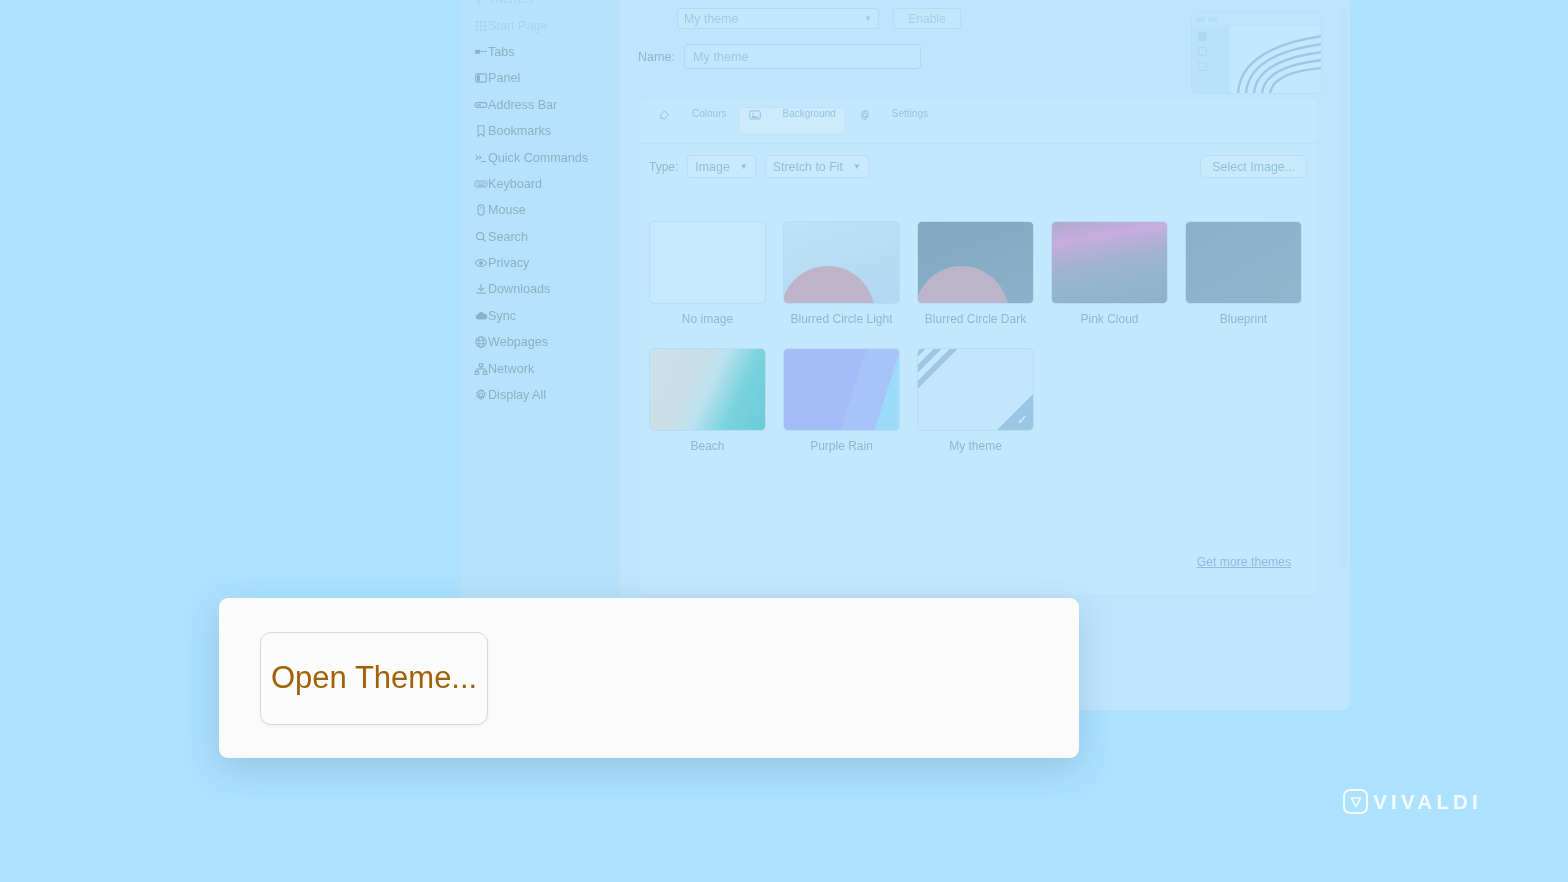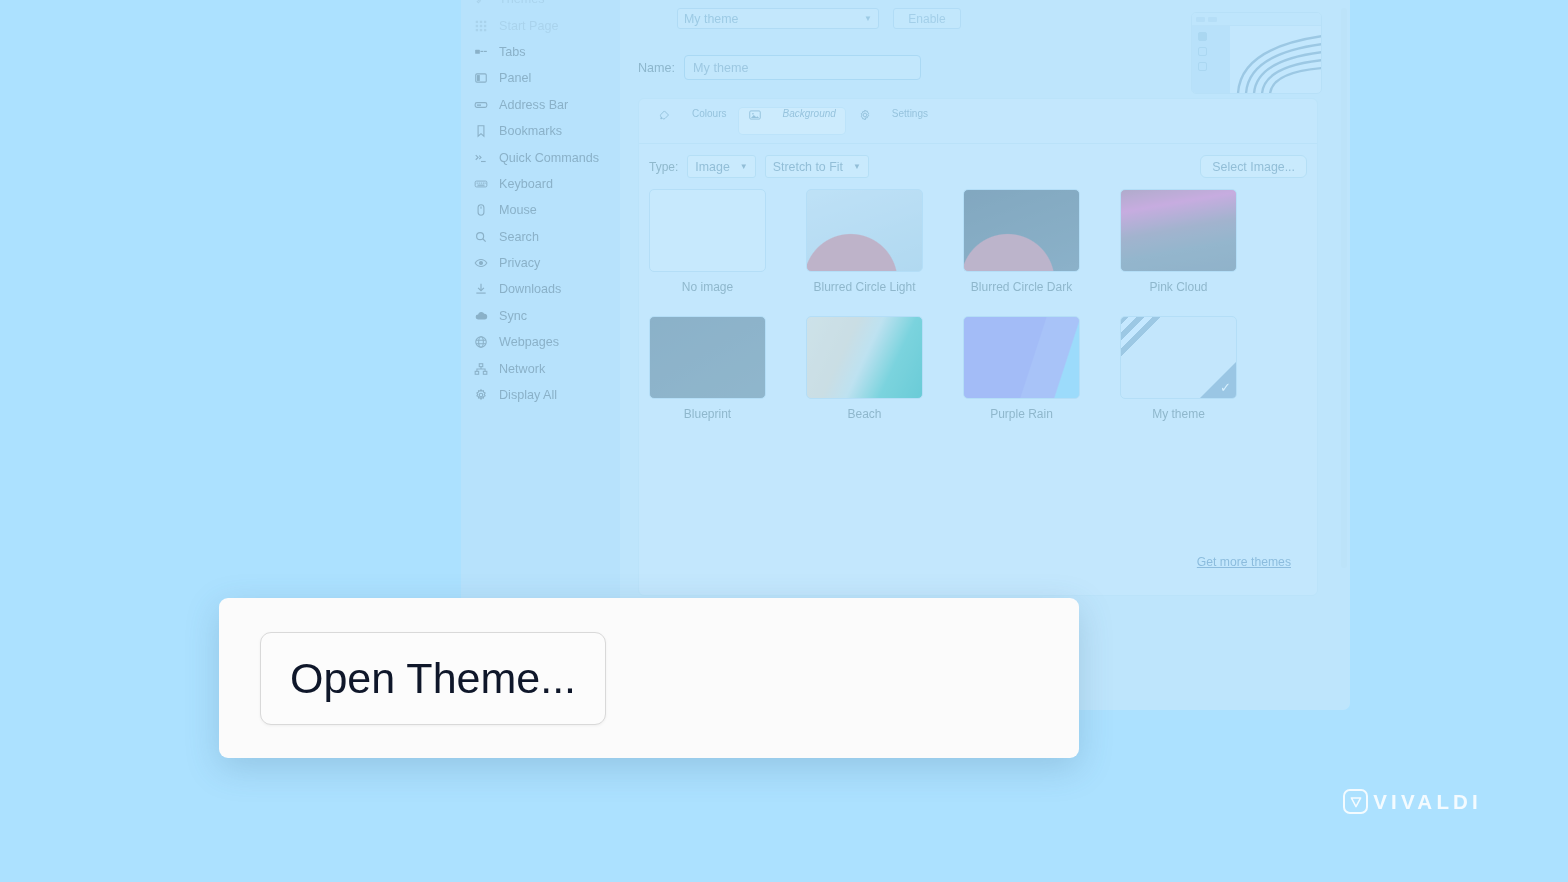--- a/index.html
+++ b/index.html
@@ -23,21 +23,20 @@
 
   
   #sidebar {
     position: absolute; left: 0; top: 0;
     width: 159px; height: 100%;
     background: #c2e4fb;
   }
   .nav-item {
     display: flex; align-items: center;
     height: 26.4px; padding-left: 12px;
-    gap: 11px;
     color: #6c8697;
     font-size: 12.6px;
   }
   .nav-item.dim { opacity: .30; }
   .nav-ico {
     width: 15px; height: 15px;
     display: flex; align-items: center; justify-content: center;
     flex: 0 0 15px;
     color: #6c8697;
   }
@@ -67,21 +66,21 @@
     position: absolute; left: 273px; top: 22px;
     width: 68px; height: 21px;
     border: 1px solid #b7d9ee; border-radius: 3px;
     background: rgba(255,255,255,.18);
     display: flex; align-items: center; justify-content: center;
     font-size: 12px; color: #9cc0d6;
   }
 
   .name-row {
     position: absolute; left: 18px; top: 58px;
-    display: flex; align-items: center; gap: 9px; margin-top: 11px;
+    display: flex; align-items: center; gap: 9px;
   }
   .name-label { font-size: 12.6px; color: #71909f; }
   .name-input {
     width: 237px; height: 25px;
     border: 1px solid #a9d2ea; border-radius: 4px;
     background: rgba(255,255,255,.18);
     display: flex; align-items: center; padding: 0 8px;
     font-size: 12.6px; color: #8fb2c7;
   }
 
@@ -117,21 +116,21 @@
     border-radius: 6px;
   }
 
   .tabs { display: flex; align-items: center; gap: 4px; padding: 9px 10px 0 10px; }
   .tab {
     display: flex; align-items: flex-start; gap: 20px;
     height: 26px; padding: 0 9px;
     border-radius: 4px;
     font-size: 10px; color: #82a8bf;
   }
-  .tab.active { background: rgba(255,255,255,.45); box-shadow: 0 0 0 1px #cbe6f6; font-style: italic; }
+  .tab.active { background: rgba(255,255,255,.45); box-shadow: 0 0 0 1px #cbe6f6; }
   .tab svg { width: 14px; height: 14px; display: block; }
 
   .tabs-sep { height: 1px; background: #c7e3f5; margin: 9px 0 0 0; }
 
   .toolbar {
     display: flex; align-items: center; gap: 9px;
     padding: 0 10px; height: 45px; position: relative;
   }
   .tb-label { font-size: 12px; color: #76949f; }
   .combo {
@@ -147,22 +146,23 @@
     height: 23px; padding: 0 11px;
     display: flex; align-items: center;
     border: 1px solid #bedeef; border-radius: 6px;
     background: rgba(255,255,255,.30);
     font-size: 12.4px; color: #7b9fb3;
   }
 
   
   .grid {
     display: flex; flex-wrap: wrap;
-    padding: 0 10px; gap: 22px 40px;
+    padding: 0 10px; gap: 22px 17px;
     align-content: flex-start;
+    margin-top: 32px;
   }
   .thumb { width: 117px; }
   .thumb-box {
     width: 117px; height: 83px;
     border-radius: 5px; overflow: hidden;
     position: relative;
     border: 1px solid #bcdcf0;
     background: #d7edfb;
   }
   .thumb-box.plain { background: rgba(255,255,255,.18); }
@@ -205,22 +205,22 @@
     display: flex; align-items: center;
     gap: 22px;
     padding-left: 41px;
   }
   .big-btn {
     height: 93px;
     border: 1.6px solid #d9d9d9;
     border-radius: 11px;
     background: #fcfcfc;
     display: flex; align-items: center; justify-content: center;
-    padding: 0 29px;
-    font-size: 43px; color: #0f172a;
+    padding: 0 10px;
+    font-size: 31px; color: #a16207;
     white-space: nowrap;
     box-shadow: 0 1px 3px rgba(0,0,0,.05);
   }
 
   
   #vivaldi-logo {
     position: absolute; right: 86px; bottom: 68px;
     display: flex; align-items: center; gap: 5px;
     opacity: .88;
   }

